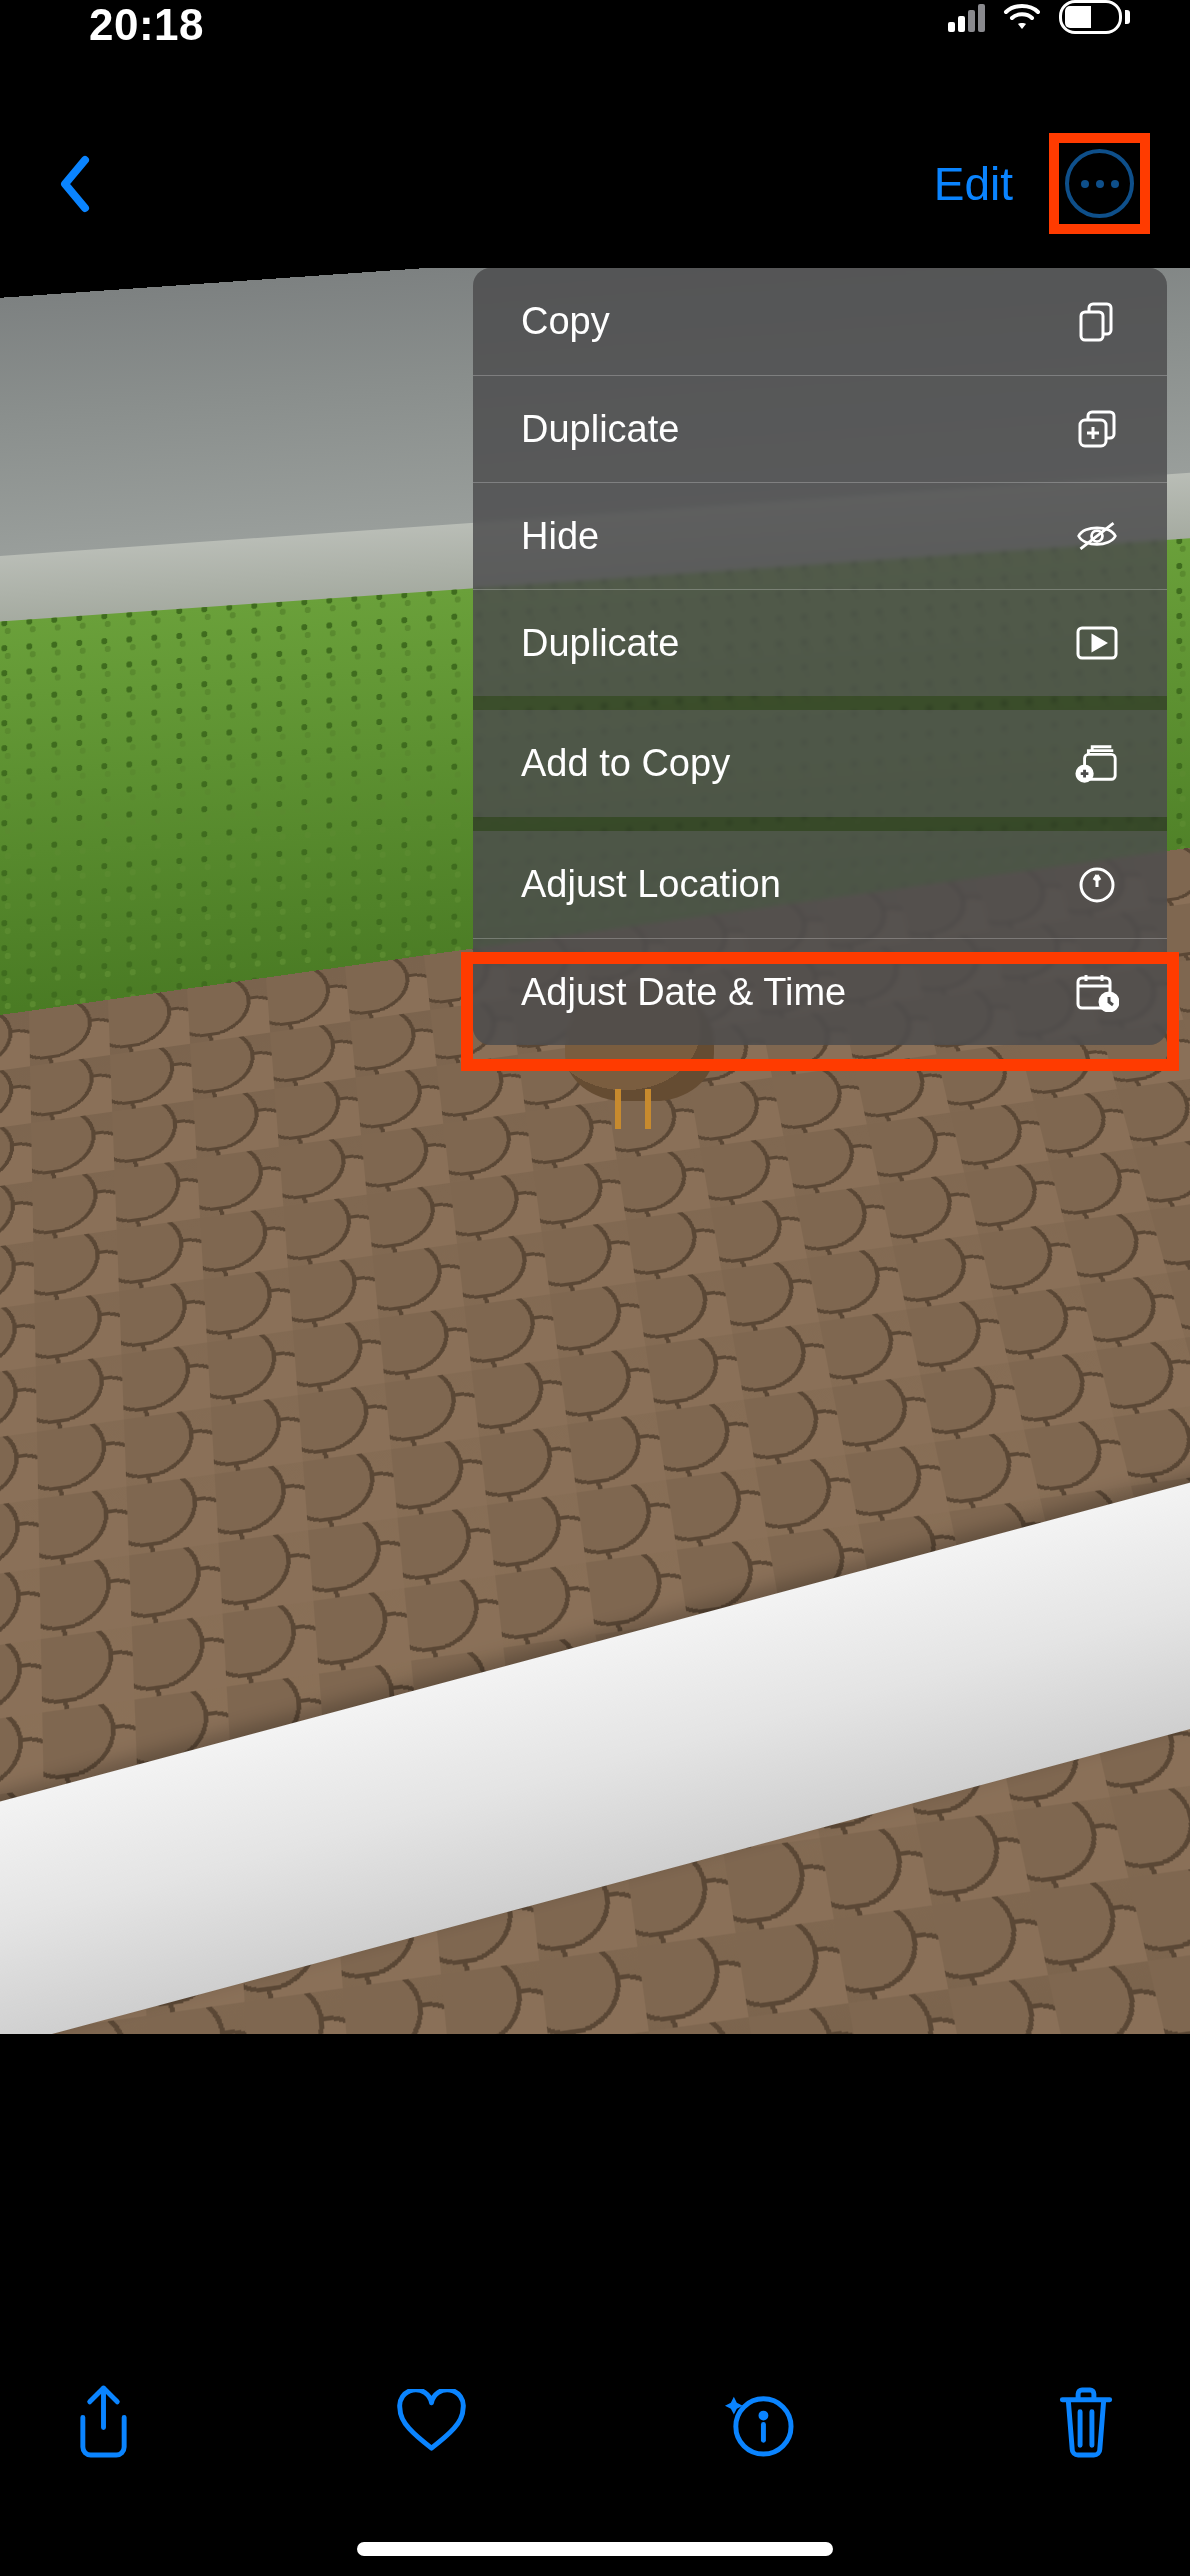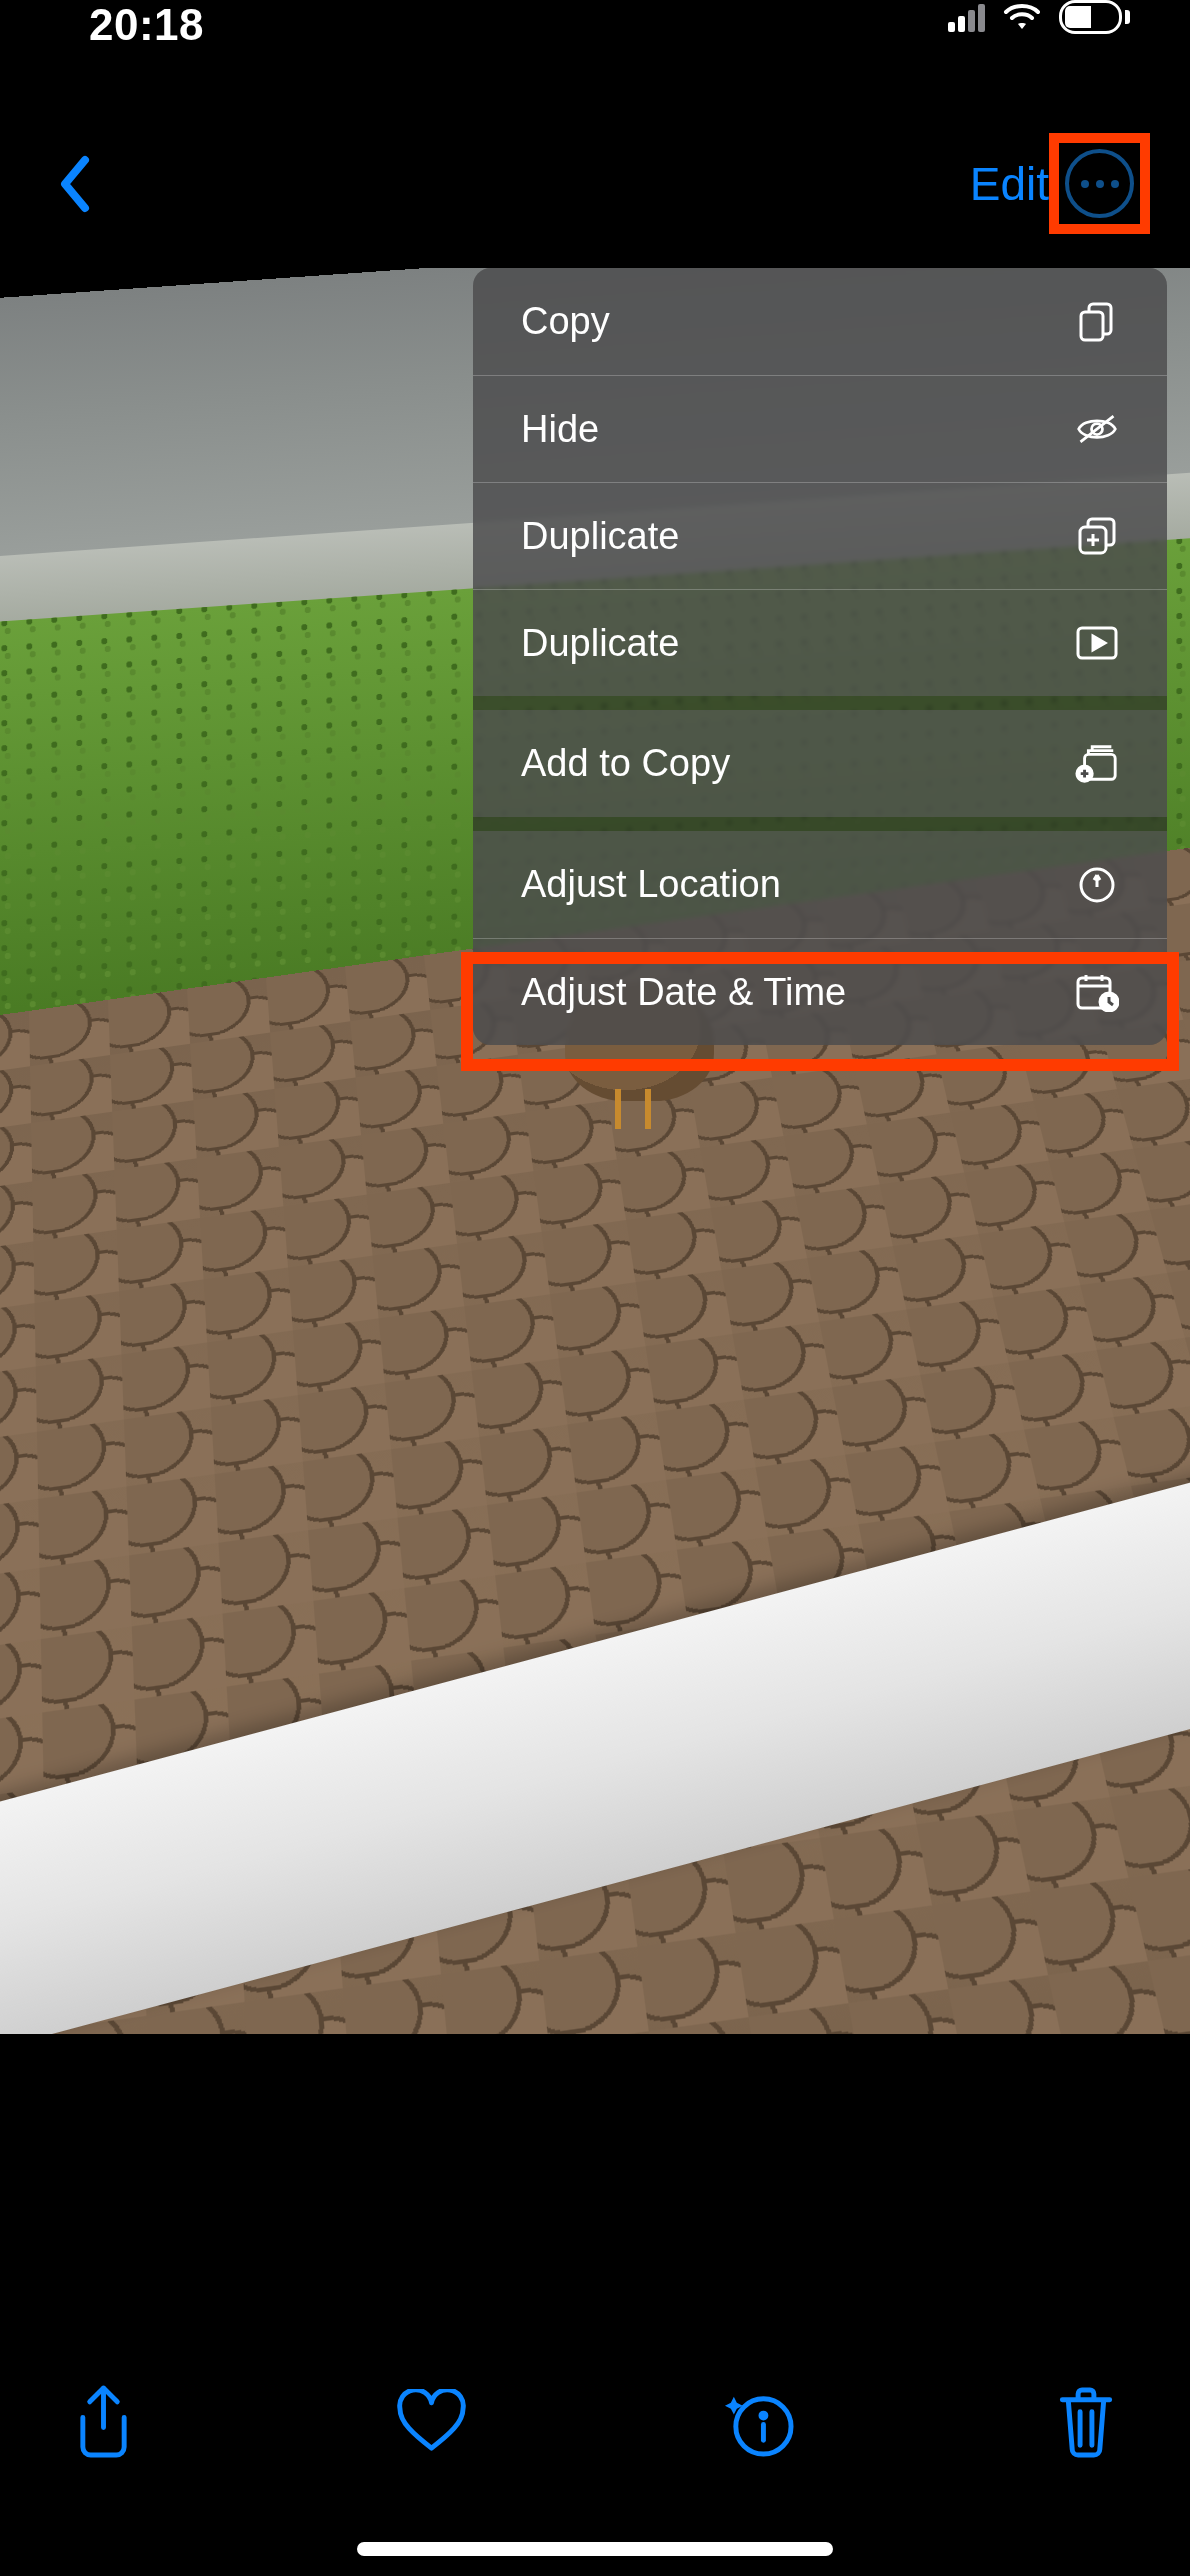--- a/index.html
+++ b/index.html
@@ -103,20 +103,21 @@
     width: 69px;
     height: 69px;
     display: flex;
     align-items: center;
     justify-content: center;
     cursor: pointer;
   }
   .nav-right {
     display: flex;
     align-items: center;
+    gap: 36px;
   }
   .edit-btn {
     color: #0a84ff;
     font-size: 46px;
     font-weight: 400;
     cursor: pointer;
   }
   .more-box {
     border: 10px solid #ff3b00;
     padding: 6px;
@@ -358,36 +359,36 @@
     <div class="menu-item">
       <span>Copy</span>
       <span class="menu-icon">
         <svg width="40" height="44" viewBox="0 0 40 44" fill="none" stroke-width="3">
           <rect x="4" y="12" width="22" height="28" rx="4"></rect>
           <path d="M12 12 V8 a4 4 0 0 1 4-4 h14 a4 4 0 0 1 4 4 v22 a4 4 0 0 1 -4 4 h-4"></path>
         </svg>
       </span>
     </div>
     <div class="menu-item">
+      <span>Duplicate</span>
+      <span class="menu-icon">
+        <svg width="42" height="42" viewBox="0 0 42 42" fill="none" stroke-width="3">
+          <rect x="4" y="12" width="26" height="26" rx="5"></rect>
+          <path d="M12 12 V8 a4 4 0 0 1 4-4 h18 a4 4 0 0 1 4 4 v18 a4 4 0 0 1 -4 4 h-4"></path>
+          <path d="M17 19 v12 M11 25 h12"></path>
+        </svg>
+      </span>
+    </div>
+    <div class="menu-item">
       <span>Hide</span>
       <span class="menu-icon">
         <svg width="48" height="36" viewBox="0 0 48 36" fill="none" stroke-width="3">
           <path d="M4 18 C10 6 38 6 44 18 C38 30 10 30 4 18 Z"></path>
           <circle cx="24" cy="18" r="6"></circle>
           <path d="M6 32 L42 4"></path>
-        </svg>
-      </span>
-    </div>
-    <div class="menu-item">
-      <span>Duplicate</span>
-      <span class="menu-icon">
-        <svg width="42" height="42" viewBox="0 0 42 42" fill="none" stroke-width="3">
-          <rect x="4" y="12" width="26" height="26" rx="5"></rect>
-          <path d="M12 12 V8 a4 4 0 0 1 4-4 h18 a4 4 0 0 1 4 4 v18 a4 4 0 0 1 -4 4 h-4"></path>
-          <path d="M17 19 v12 M11 25 h12"></path>
         </svg>
       </span>
     </div>
     <div class="menu-item">
       <span>Duplicate</span>
       <span class="menu-icon">
         <svg width="44" height="36" viewBox="0 0 44 36" fill="none" stroke-width="3">
           <rect x="3" y="3" width="38" height="30" rx="4"></rect>
           <path d="M18 11 L30 18 L18 25 Z" fill="#fff"></path>
         </svg>

